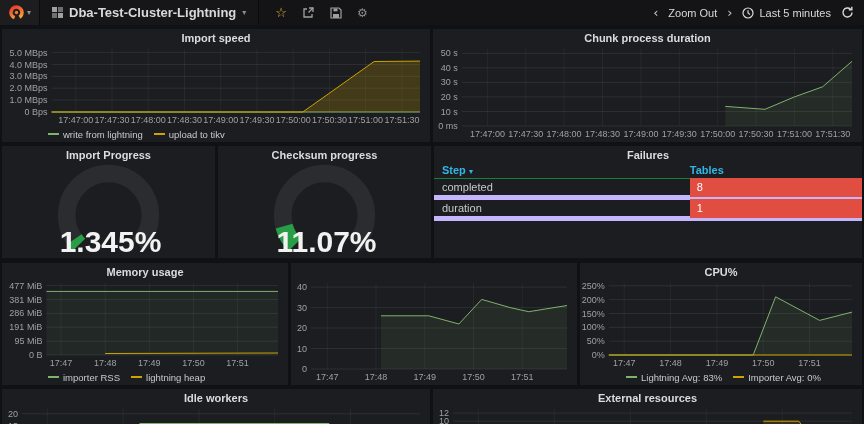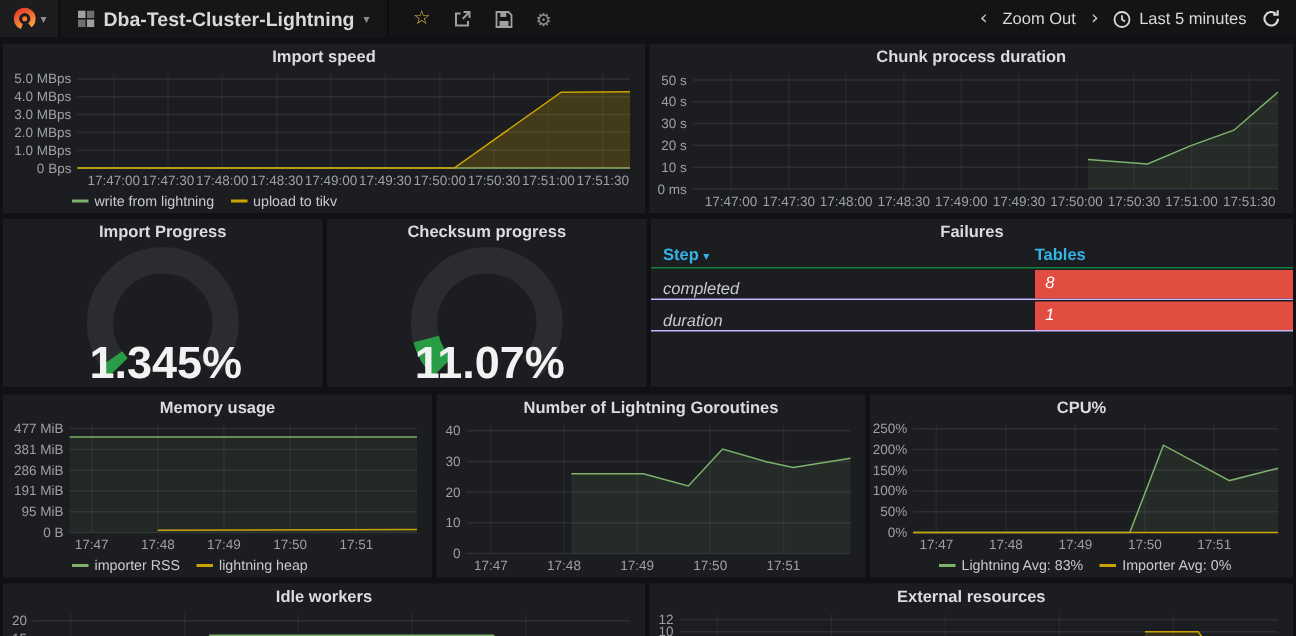--- a/index.html
+++ b/index.html
@@ -39,21 +39,21 @@
   .li i { display:inline-block; width:11px; height:2px; }
 
   .gauge { width:100%; height:100%; }
 
   
   .ftable { width:100%; font-size:11px; }
   .thead { display:flex; height:17px; align-items:center; border-bottom:1px solid #15803d; padding:0 0 0 8px; }
   .th { font-weight:bold; cursor:pointer; }
   .c1 { width:59%; }
   .c2 { width:41%; }
-  .trow { display:flex; height:21px; align-items:flex-end; border-bottom:1px solid #c4b5fd; padding-left:8px;font-style:italic; }
+  .trow { display:flex; height:21px; align-items:center; border-bottom:5px solid #c4b5fd; padding-left:8px; }
   .td-step { width:59%; color:#c7c8c9; }
   .td-val { width:41%; color:#fff; padding-left:7px; height:19px; line-height:19px; }
   .sc { font-size:8px; font-family:"DejaVu Sans", sans-serif; }
 </style>
 </head>
 <body>
 
 <div class="stage">
 
   <div class="navbar">
@@ -291,21 +291,20 @@
               <polyline points="103.2,74.5 276.0,74.0" fill="none" stroke="#cca300" stroke-width="1"></polyline>
             </svg></div>
         <div class="legend">
             <span class="li"><i style="background:#7eb26d"></i>importer RSS</span>
             <span class="li"><i style="background:#cca300"></i>lightning heap</span>
           </div>
       </div>
     </div>
 
     <div class="panel" style="left:291px;top:238px;width:286px;height:122px">
-      <div class="ptitle">Number of Lightning Goroutines</div>
       <div class="pbody">
         <div class="chart"><svg width="286" height="105">
               <line x1="36.3" y1="4" x2="36.3" y2="90" stroke="rgba(255,255,255,0.05)"></line>
               <text x="36.3" y="101" text-anchor="middle" font-size="9" fill="#9fa0a2">17:47</text>
               <line x1="85.0" y1="4" x2="85.0" y2="90" stroke="rgba(255,255,255,0.05)"></line>
               <text x="85.0" y="101" text-anchor="middle" font-size="9" fill="#9fa0a2">17:48</text>
               <line x1="133.8" y1="4" x2="133.8" y2="90" stroke="rgba(255,255,255,0.05)"></line>
               <text x="133.8" y="101" text-anchor="middle" font-size="9" fill="#9fa0a2">17:49</text>
               <line x1="182.5" y1="4" x2="182.5" y2="90" stroke="rgba(255,255,255,0.05)"></line>
               <text x="182.5" y="101" text-anchor="middle" font-size="9" fill="#9fa0a2">17:50</text>

